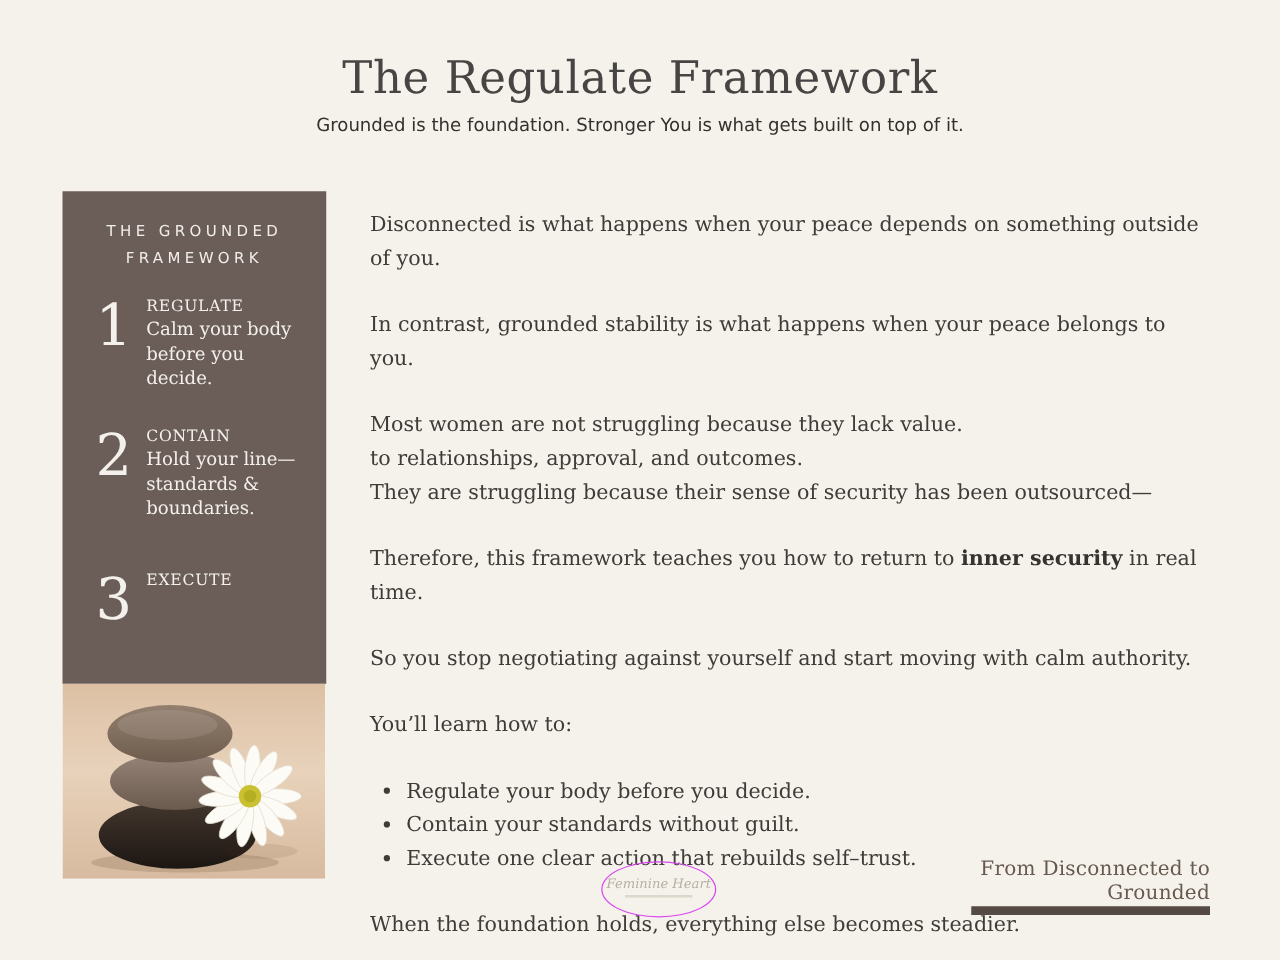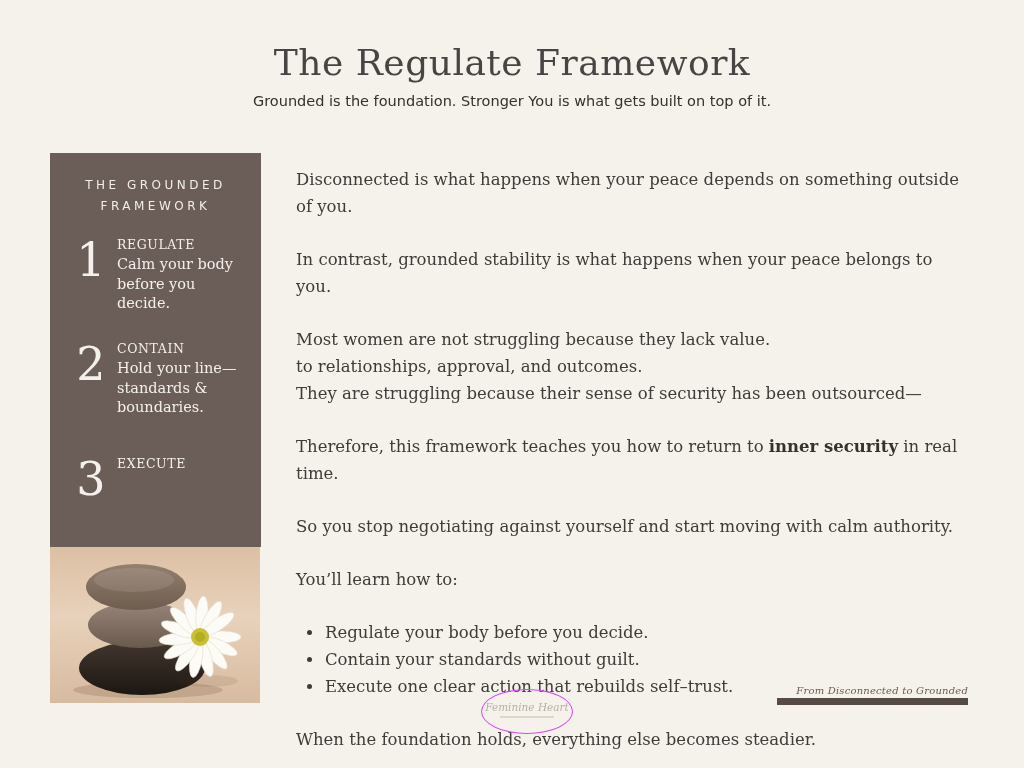--- a/index.html
+++ b/index.html
@@ -123,24 +123,23 @@
     margin: 3px auto 0 auto;
     background: #ddd6ca;
   }
   .footnote-wrap {
     position: absolute;
     right: 56px; top: 685px;
     width: 240px;
     text-align: right;
   }
   .footnote-text {
-    font-size: 10px;
+    font-size: 16px;
     color: #67594f;
     letter-spacing: 0.2px;
-    font-style: italic;
   }
   .footnote-bar {
     margin-top: 2px;
     margin-left: auto;
     width: 191px; height: 7px;
     background: #564a44;
   }
 </style>
 </head>
 <body>

